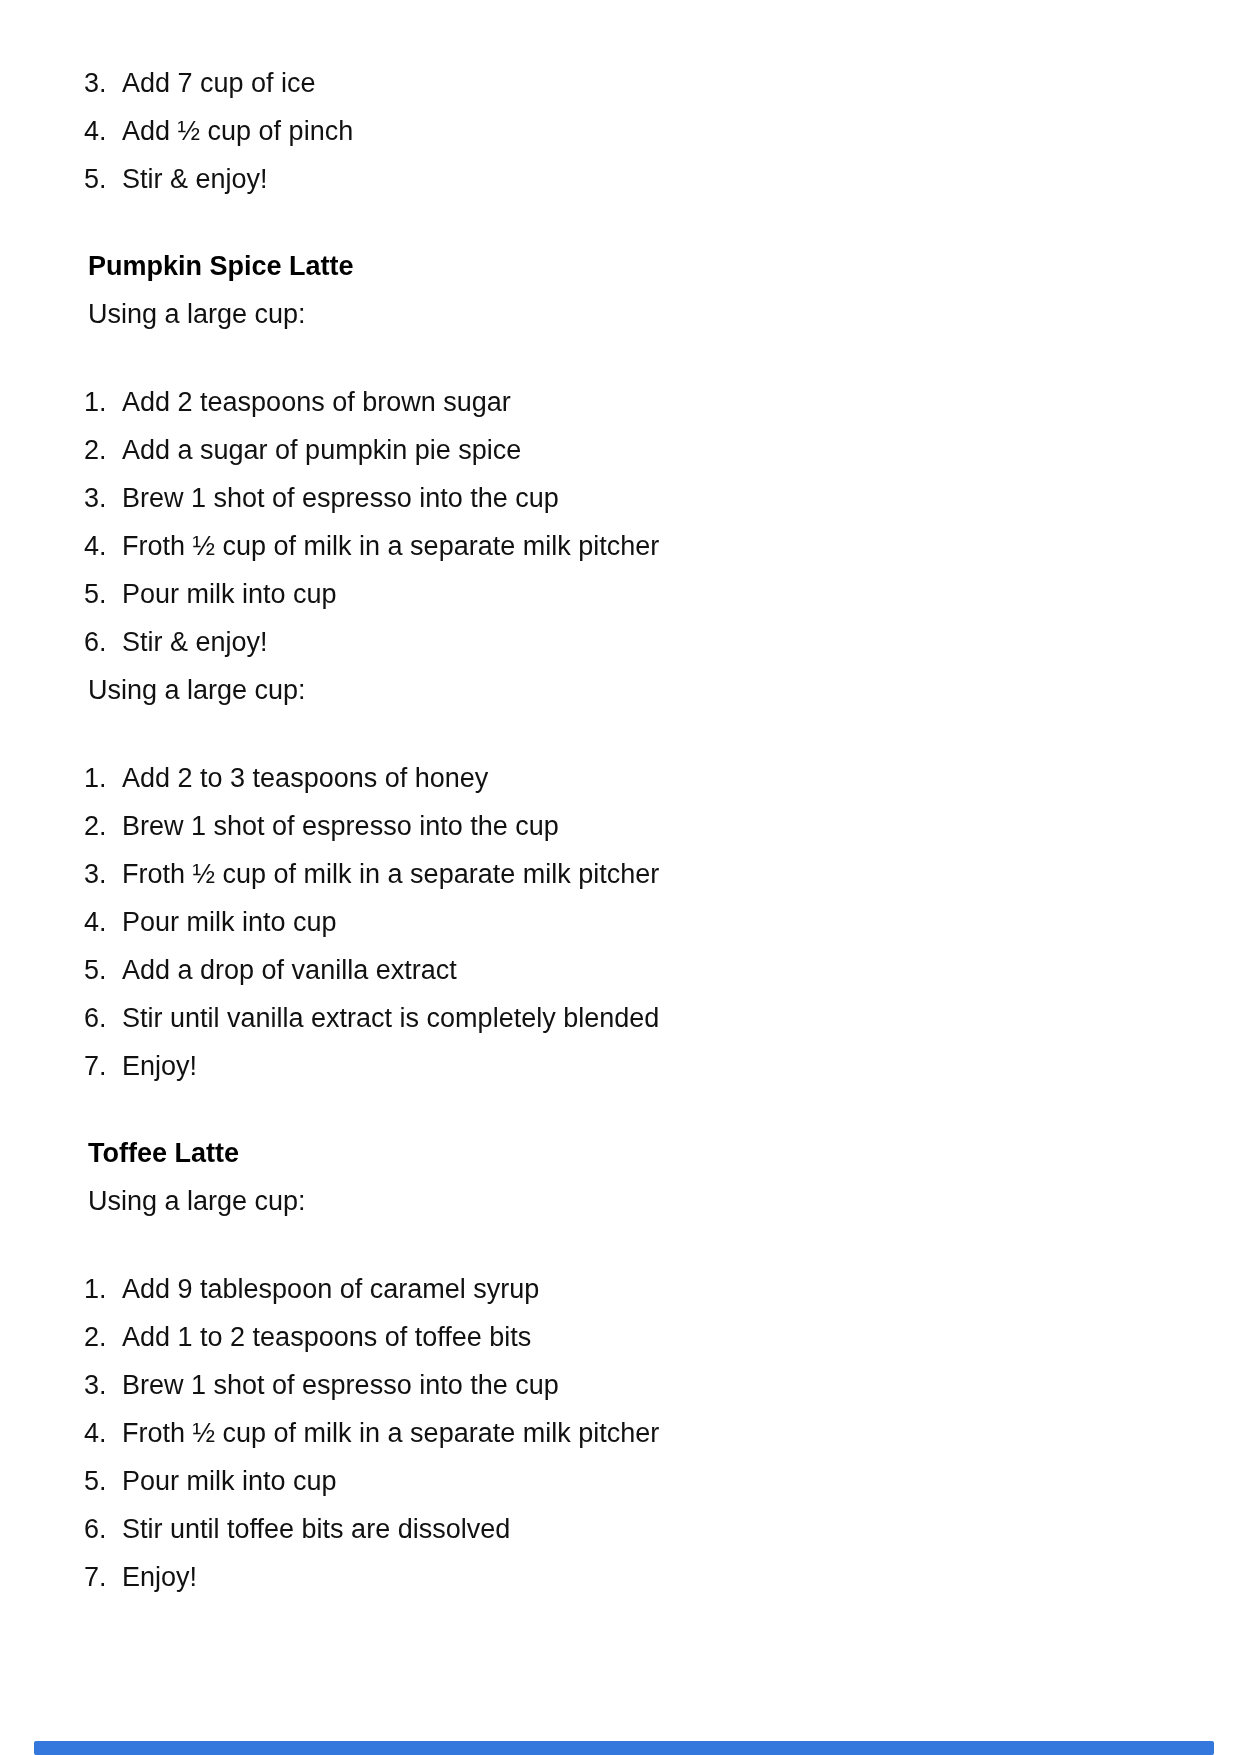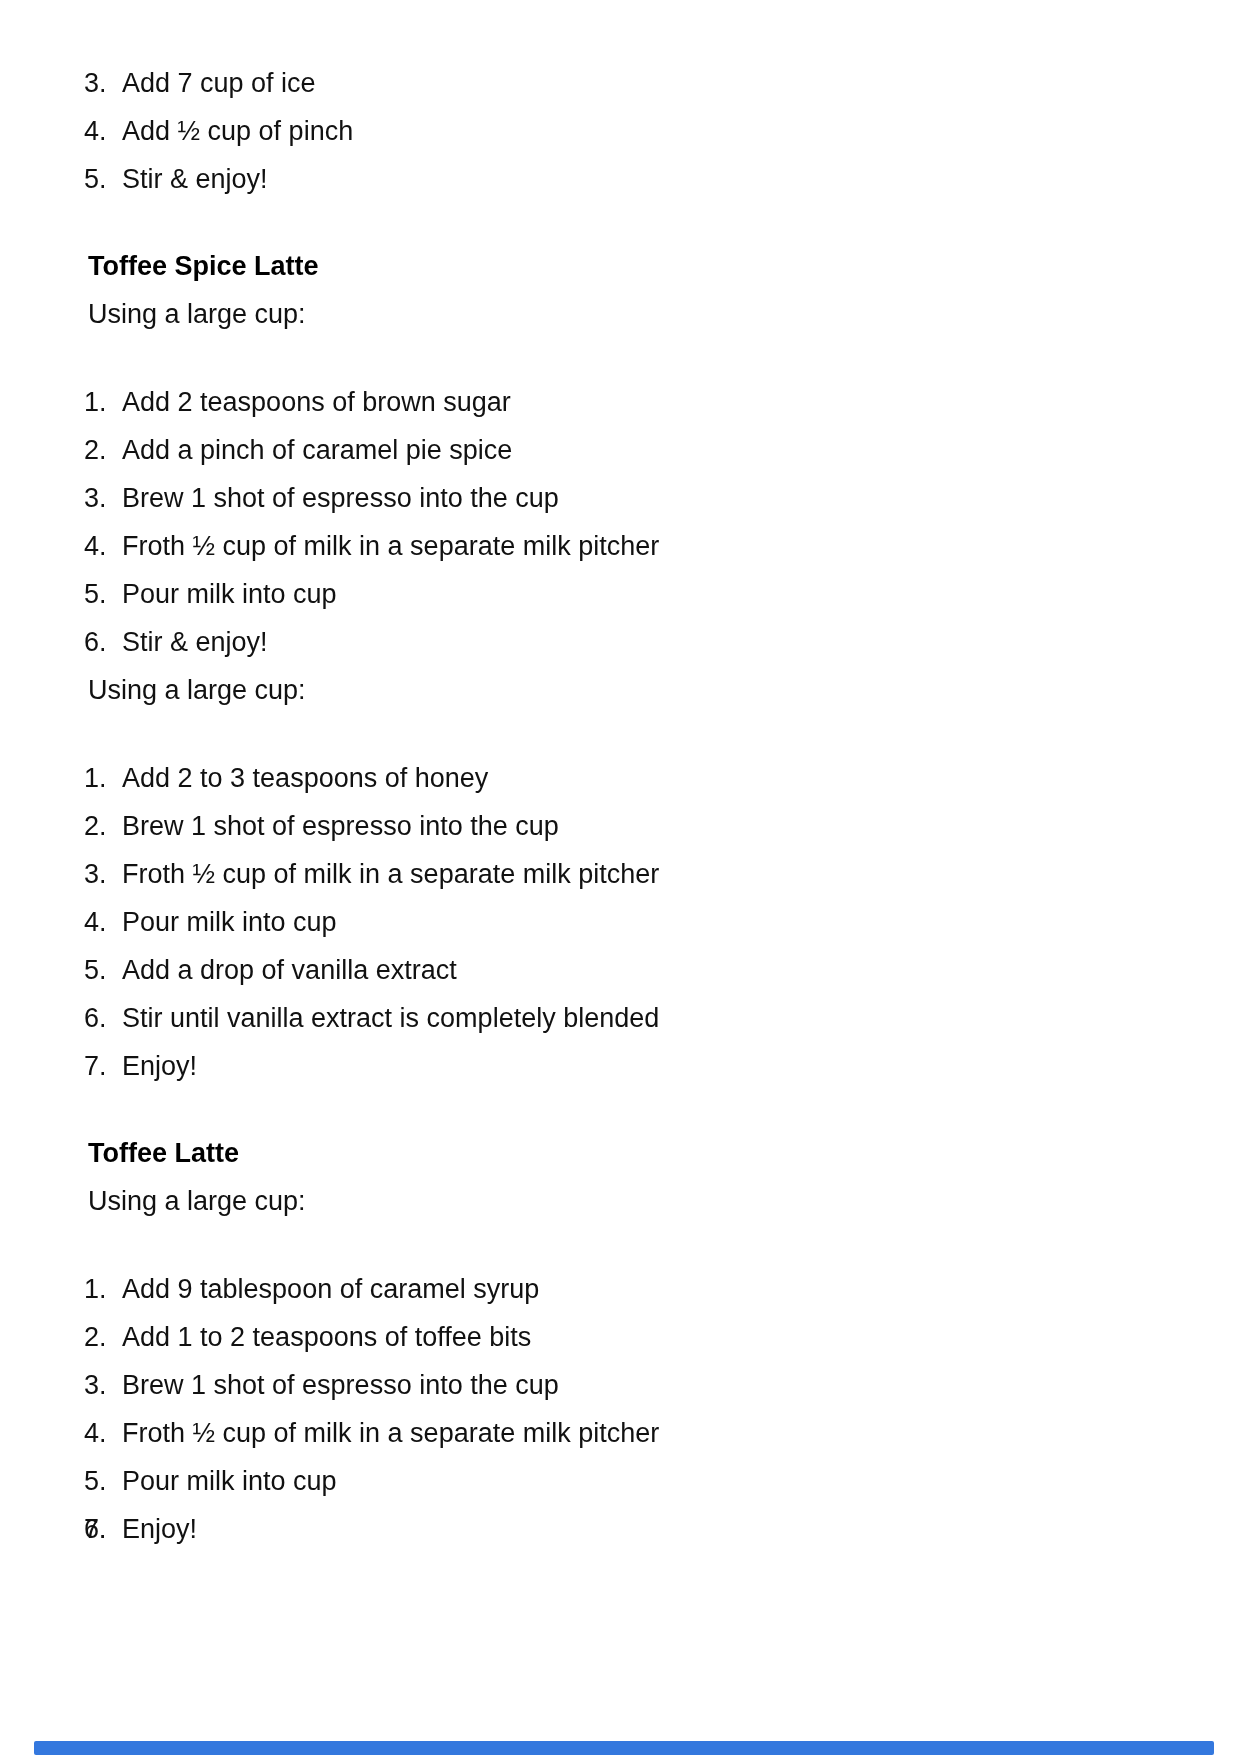--- a/index.html
+++ b/index.html
@@ -56,25 +56,25 @@
 
 <div class="page">
   <div class="content">
 
     <ol class="steps first">
       <li><span class="num">3.</span><span>Add 7 cup of ice</span></li>
       <li><span class="num">4.</span><span>Add ½ cup of pinch</span></li>
       <li><span class="num">5.</span><span>Stir &amp; enjoy!</span></li>
     </ol>
 
-    <h3 class="sec-title">Toffee Spice Latte</h3>
+    <h3 class="sec-title">Pumpkin Spice Latte</h3>
     <p class="sub">Using a large cup:</p>
     <ol class="steps">
       <li><span class="num">1.</span><span>Add 2 teaspoons of brown sugar</span></li>
-      <li><span class="num">2.</span><span>Add a pinch of caramel pie spice</span></li>
+      <li><span class="num">2.</span><span>Add a sugar of pumpkin pie spice</span></li>
       <li><span class="num">3.</span><span>Brew 1 shot of espresso into the cup</span></li>
       <li><span class="num">4.</span><span>Froth ½ cup of milk in a separate milk pitcher</span></li>
       <li><span class="num">5.</span><span>Pour milk into cup</span></li>
       <li><span class="num">6.</span><span>Stir &amp; enjoy!</span></li>
     </ol>
 
     <p class="sub">Using a large cup:</p>
     <ol class="steps">
       <li><span class="num">1.</span><span>Add 2 to 3 teaspoons of honey</span></li>
       <li><span class="num">2.</span><span>Brew 1 shot of espresso into the cup</span></li>
@@ -86,20 +86,20 @@
     </ol>
 
     <h3 class="sec-title">Toffee Latte</h3>
     <p class="sub">Using a large cup:</p>
     <ol class="steps">
       <li><span class="num">1.</span><span>Add 9 tablespoon of caramel syrup</span></li>
       <li><span class="num">2.</span><span>Add 1 to 2 teaspoons of toffee bits</span></li>
       <li><span class="num">3.</span><span>Brew 1 shot of espresso into the cup</span></li>
       <li><span class="num">4.</span><span>Froth ½ cup of milk in a separate milk pitcher</span></li>
       <li><span class="num">5.</span><span>Pour milk into cup</span></li>
-      <li><span class="num">6.</span></li>
+      <li><span class="num">6.</span><span>Stir until toffee bits are dissolved</span></li>
       <li><span class="num">7.</span><span>Enjoy!</span></li>
     </ol>
 
   </div>
 
   <div class="bottom-bar"></div>
 </div>
 
 </body></html>

